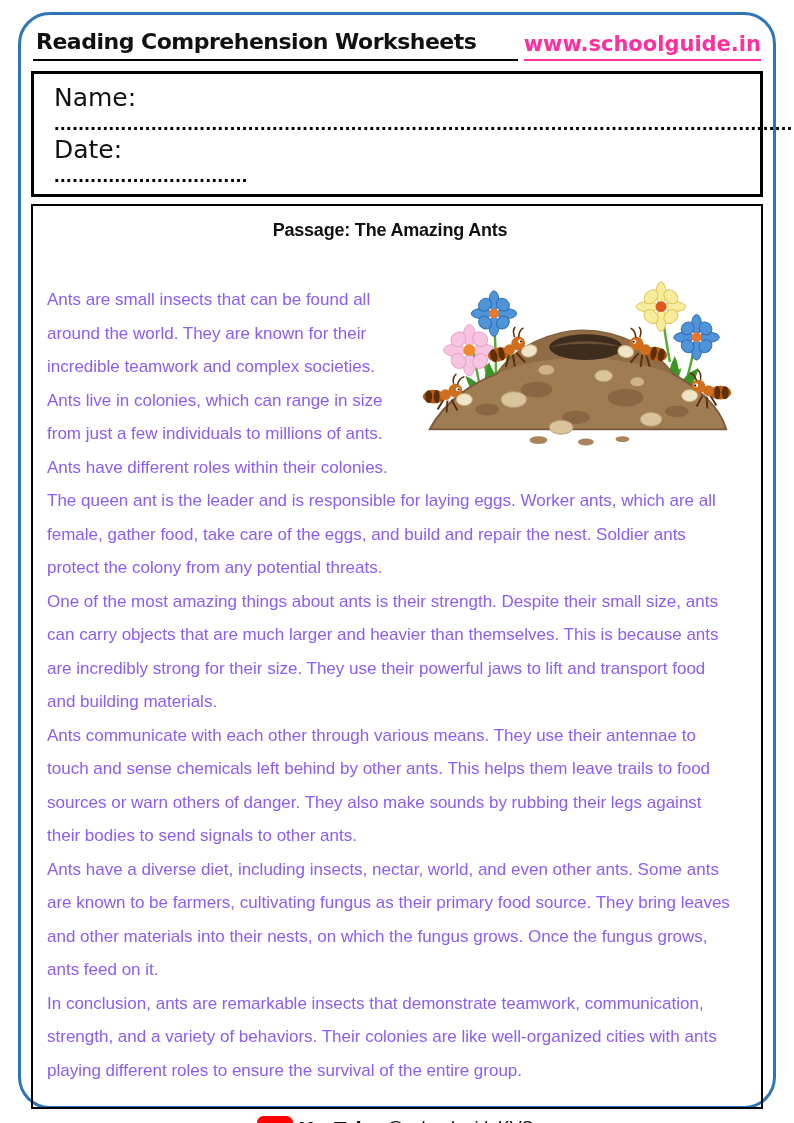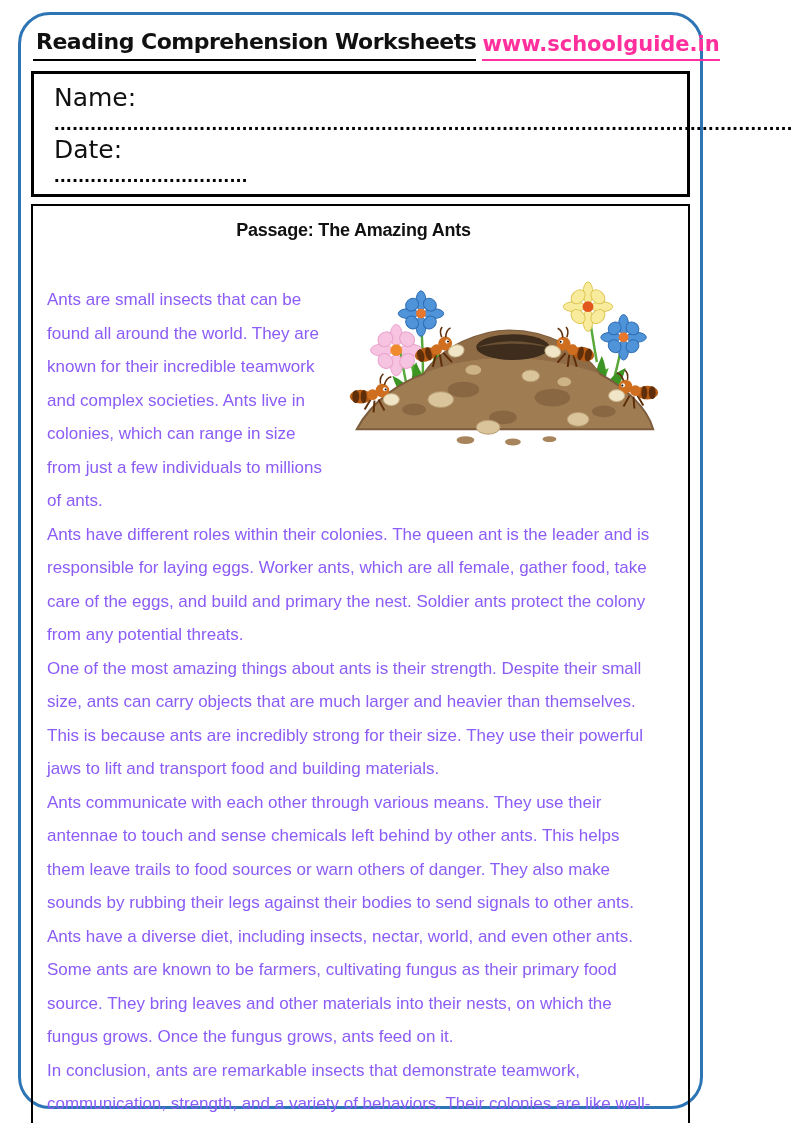--- a/index.html
+++ b/index.html
@@ -8,21 +8,21 @@
     width:794px; height:1123px;
     background:#ffffff;
     font-family:"Liberation Sans", sans-serif;
     color:#111;
     overflow:hidden;
     position:relative;
   }
   .frame {
     position:absolute;
     left:18px; top:12px;
-    width:685px; height:1097px;
+    width:758px; height:1097px;
     border:3px solid #2e75b6;
     border-radius:32px;
     padding:12px 10px 0 10px;
   }
   
   .header { display:flex; align-items:flex-end; margin:2px 2px 10px 2px; }
   .header-title-wrap {
     flex:1;
     border-bottom:2.5px solid #000;
     padding:0 0 5px 3px;
@@ -264,21 +264,21 @@
             <circle cx="8" cy="-5" r="7" fill="#cf6e1f"></circle>
             <path d="M10,-11 q2,-7 7,-8 M6,-12 q-1,-7 3,-10" stroke="#5f2e0a" stroke-width="1.6" fill="none"></path>
             <circle cx="10.5" cy="-6.5" r="2" fill="#fff"></circle>
               <circle cx="11.2" cy="-6.3" r="1" fill="#000"></circle>
             <ellipse cx="17" c4="4" cy="4" rx="8" ry="6" fill="#f1e5c8" stroke="#cbb88e"></ellipse>
           </g>
         </svg>
       </div>
 
     <p class="passage-para">Ants are small insects that can be found all around the world. They are known for their incredible teamwork and complex societies. Ants live in colonies, which can range in size from just a few individuals to millions of ants.</p>
-        <p class="passage-para">Ants have different roles within their colonies. The queen ant is the leader and is responsible for laying eggs. Worker ants, which are all female, gather food, take care of the eggs, and build and primary the nest. Soldier ants protect the colony from any potential threats.</p>
+        <p class="passage-para">Ants have different roles within their colonies. The queen ant is the leader and is responsible for laying eggs. Worker ants, which are all female, gather food, take care of the eggs, and build and repair the nest. Soldier ants protect the colony from any potential threats.</p>
         <p class="passage-para">One of the most amazing things about ants is their strength. Despite their small size, ants can carry objects that are much larger and heavier than themselves. This is because ants are incredibly strong for their size. They use their powerful jaws to lift and transport food and building materials.</p>
         <p class="passage-para">Ants communicate with each other through various means. They use their antennae to touch and sense chemicals left behind by other ants. This helps them leave trails to food sources or warn others of danger. They also make sounds by rubbing their legs against their bodies to send signals to other ants.</p>
         <p class="passage-para">Ants have a diverse diet, including insects, nectar, world, and even other ants. Some ants are known to be farmers, cultivating fungus as their primary food source. They bring leaves and other materials into their nests, on which the fungus grows. Once the fungus grows, ants feed on it.</p>
         <p class="passage-para">In conclusion, ants are remarkable insects that demonstrate teamwork, communication, strength, and a variety of behaviors. Their colonies are like well-organized cities with ants playing different roles to ensure the survival of the entire group.</p>
       </div>
   </div>
 
   <div class="footer">
     <div class="footer-left">
       <svg class="yt-icon" viewBox="0 0 36 25">

